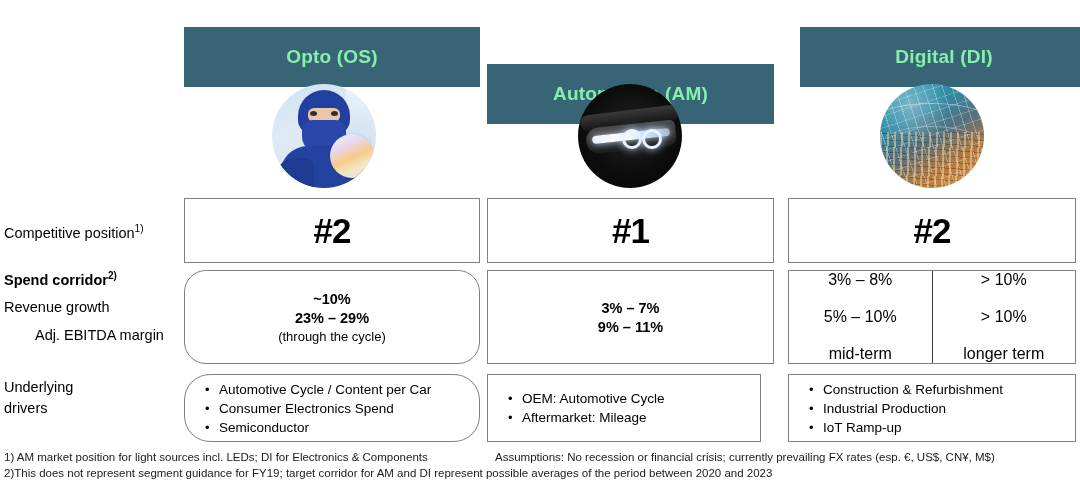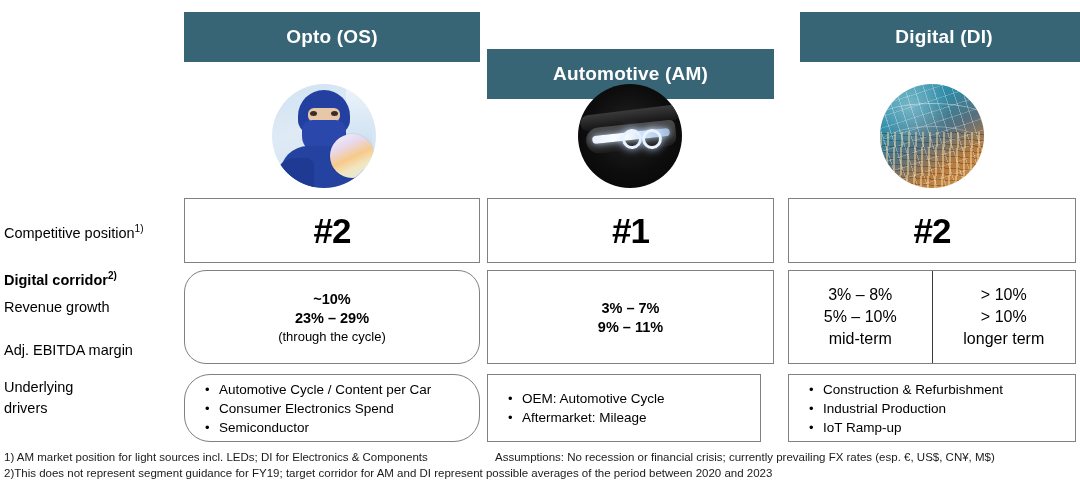--- a/index.html
+++ b/index.html
@@ -12,24 +12,24 @@
     position: relative;
     font-family: "Liberation Sans", sans-serif;
     color: #000000;
     overflow: hidden;
   }
   .slide { position: absolute; inset: 0; }
 
   
   .col-header {
     position: absolute;
-    top: 12px;
-    height: 50px;
+    top: 27px;
+    height: 60px;
     background: #376575;
-    color: #ffffff;
+    color: #86efac;
     font-size: 19px;
     font-weight: bold;
     display: flex;
     align-items: center;
     justify-content: center;
     letter-spacing: .2px;
   }
   .c1 { left: 184px; width: 296px; }
   .c2 { left: 487px; width: 287px; margin-top: 37px; }
   .c3 { left: 788px; width: 288px; margin-left: 12px; }
@@ -187,21 +187,21 @@
   .corridor .note {
     font-size: 13px; font-weight: normal;
   }
   .corridor-split {
     display: flex; width: 100%; height: 100%;
   }
   .corridor-split > .half {
     flex: 1 1 0;
     display: flex; flex-direction: column;
     align-items: center; justify-content: center;
-    gap: 4px;
+    gap: 19px;
   }
   .corridor-split > .half + .half { border-left: 1.5px solid #3a3a3a; }
 
   .drivers {
     width: 100%; height: 100%;
     display: flex; flex-direction: column;
     justify-content: center;
     padding: 6px 10px 6px 18px;
   }
   .drivers ul { margin: 0; padding: 0 0 0 16px; list-style: none; }
@@ -273,24 +273,24 @@
       <div class="g-arc"></div>
       <div class="g-arc2"></div>
     </div>
   </div>
 
   <div class="row-label" style="top:223px;">
     <span>Competitive position</span><sup>1)</sup>
   </div>
 
   <div class="row-label bold" style="top:270px;">
-    <span>Digital corridor</span><sup>2)</sup>
+    <span>Spend corridor</span><sup>2)</sup>
   </div>
   <div class="row-label" style="top:299px;">Revenue growth</div>
-  <div class="row-label" style="top:342px;">Adj. EBITDA margin</div>
+  <div class="row-label" style="top:327px;margin-left:31px;">Adj. EBITDA margin</div>
 
   <div class="row-label" style="top:379px;">Underlying</div>
   <div class="row-label" style="top:400px;">drivers</div>
 
   <div class="box" style="left:184px; top:198px; width:296px; height:65px;">
     <div class="rank">#2</div>
   </div>
   <div class="box" style="left:487px; top:198px; width:287px; height:65px;">
     <div class="rank">#1</div>
   </div>

